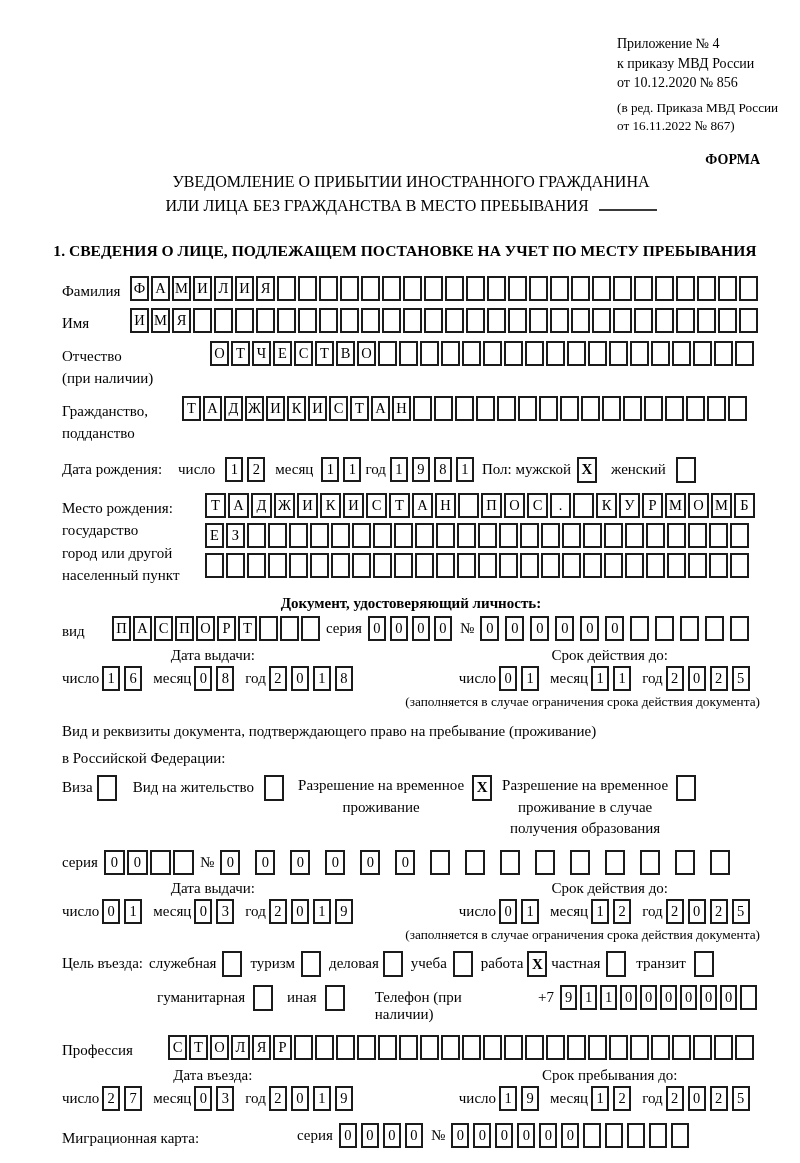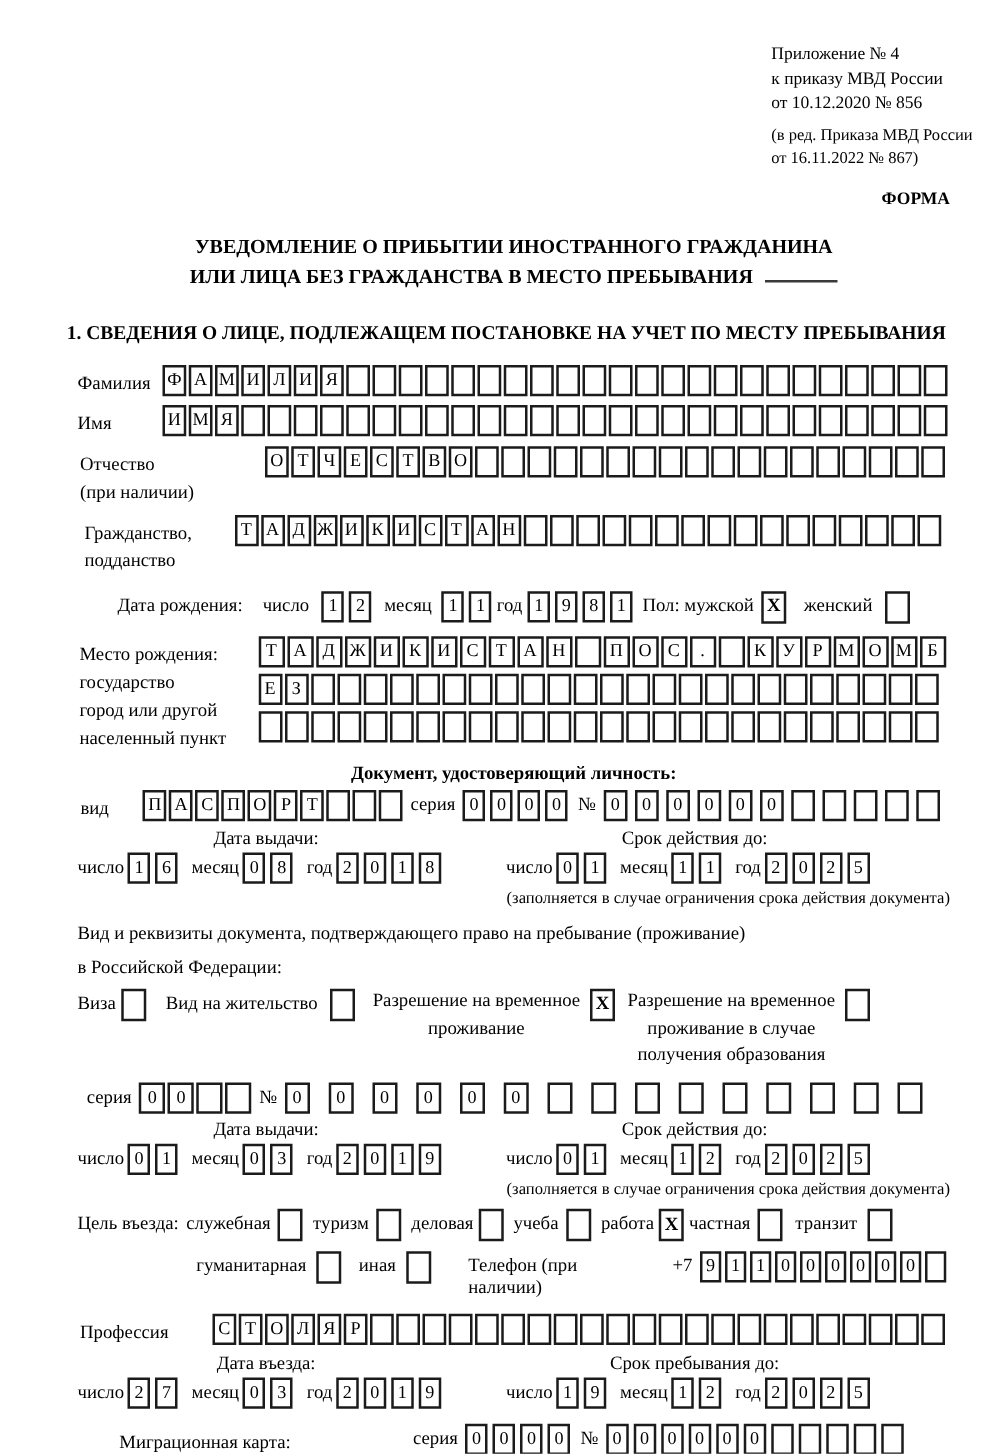--- a/index.html
+++ b/index.html
@@ -6,26 +6,26 @@
   body{width:800px;height:1163px;overflow:hidden;color:#000;
        font-family:"Liberation Serif","DejaVu Serif",serif;font-size:15px;}
   .page{padding:34px 40px 10px 62px;position:relative;}
 
   
   .annex{margin-left:555px;width:195px;font-size:14px;line-height:1.4;}
   .annex .edition{margin-top:6px;font-size:13.2px;}
   .forma{text-align:right;font-weight:bold;margin-top:16px;font-size:14px;}
 
   
-  .title{text-align:center;font-weight:bold;font-size:16px;line-height:1.5;margin-top:18px;}
+  .title{text-align:center;font-weight:normal;font-size:16px;line-height:1.5;margin-top:2px;}
   .blank{display:inline-block;width:58px;border-bottom:2.5px solid #3a3a3a;height:13px;margin-left:10px;}
   .sec1{font-weight:bold;font-size:15.6px;margin-top:24px;white-space:nowrap;text-align:center;margin-left:-12px;}
 
   
-  .frow{display:flex;align-items:flex-start;justify-content:center;}
+  .frow{display:flex;align-items:flex-start;}
   .flabel{flex:none;padding-top:4px;line-height:1.5;}
   .w50{width:50px}.w68{width:68px}.w106{width:106px}.w120{width:120px}
   .w143{width:143px}.w148{width:148px}.w235{width:235px}
   .boxes{display:flex;flex:none;}
   .cbox{box-sizing:border-box;flex:none;width:19px;height:25px;border:2px solid #1b1b1b;
         margin-right:2px;display:flex;align-items:center;justify-content:center;
         font-size:14.5px;background:#fff;}
   .bxw .cbox{width:21px;}
   .bxd .cbox{width:18px;margin-right:4px;}
   .bxg .cbox{width:19px;margin-right:6px;}
@@ -39,21 +39,21 @@
 
   
   .dochead{text-align:center;font-weight:bold;margin-top:8px;font-size:15px;}
   .inlab{padding-top:4px;flex:none;}
   .g4{margin-left:4px}.g6{margin-left:6px}.g8{margin-left:8px}.g10{margin-left:10px}
   .g14{margin-left:14px}.g16{margin-left:16px}.g26{margin-left:26px}.g30{margin-left:30px}
 
   
   .daterow{display:flex;margin-top:5px;}
   .dcol{flex:none;}
-  .dcol2{margin-left:41px;}
+  .dcol2{margin-left:95px;}
   .dhead{text-align:center;font-size:15px;margin-bottom:2px;}
   .dgroup{display:flex;align-items:flex-start;}
   .dgroup .dw{padding-top:4px;margin-right:3px;}
   .dgroup .boxes{margin-right:7px;}
   .note{text-align:right;font-size:13.3px;margin-top:3px;}
 
   .plain{margin-top:8px;line-height:1.75;}
   .permits{display:flex;align-items:flex-start;margin-top:4px;}
   .popt{text-align:center;line-height:1.45;font-family:Liberation Serif, serif;}
   .purp{display:flex;align-items:flex-start;margin-top:8px;}

